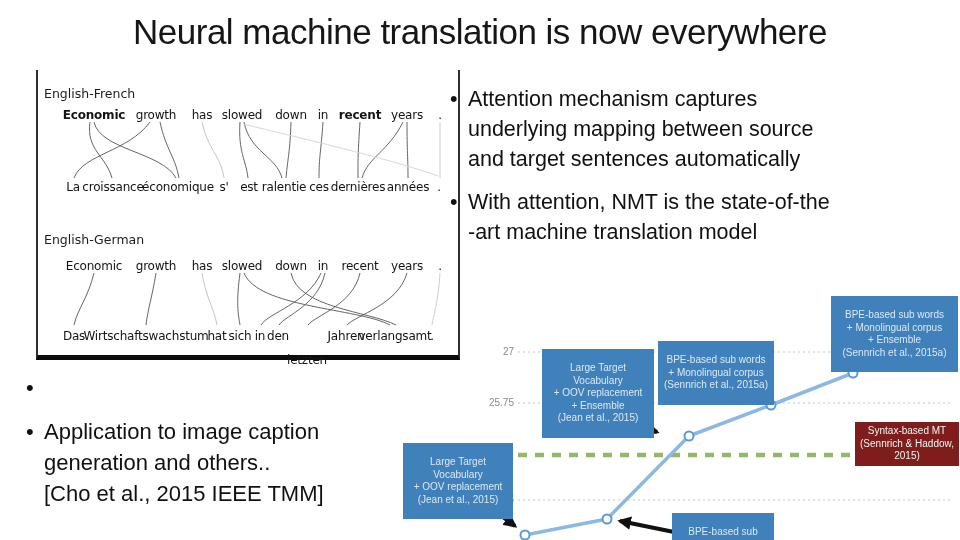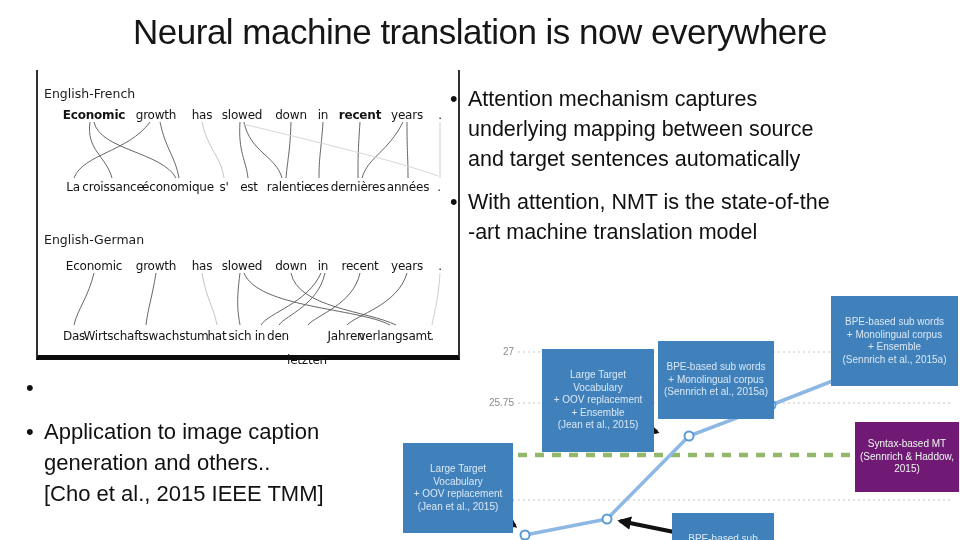--- a/index.html
+++ b/index.html
@@ -43,27 +43,27 @@
   .chart{left:400px;top:285px;width:560px;height:255px;}
   .chart-title{
     position:absolute;left:160px;top:2px;width:250px;text-align:center;
     font-size:37px;letter-spacing:-1px;color:#58595b;
   }
   .tick{
     position:absolute;width:32px;text-align:right;
     font-size:10px;color:#8a8a8a;font-family:"Liberation Sans",sans-serif;
   }
   .anno-box{
-    position:absolute;box-sizing:border-box;padding:20px 4px;
+    position:absolute;box-sizing:border-box;padding:13px 4px;
     background:#4181bb;color:#d9e8f5;
     font-size:10px;line-height:12.5px;text-align:center;white-space:pre-line;
   }
   .baseline-box{
-    position:absolute;box-sizing:border-box;padding:16px 4px;
-    background:#701a75;color:#eef7ee;
+    position:absolute;box-sizing:border-box;padding:3px 4px;
+    background:#7f1d1d;color:#eef7ee;
     font-size:10px;line-height:12.5px;text-align:center;white-space:pre-line;
   }
 </style>
 </head>
 <body>
 
 <div class="abs slide-title">Neural machine translation is now everywhere</div>
 
 <div class="abs fig">
   <svg width="420" height="285" viewBox="0 0 420 285">
@@ -108,21 +108,21 @@
   <span class="word" style="top:38px;left:285px;">in</span>
   <span class="word" style="top:38px;left:322px;font-weight:bold;">recent</span>
   <span class="word" style="top:38px;left:369px;">years</span>
   <span class="word" style="top:38px;left:402px;">.</span>
 
   <span class="word" style="top:110px;left:35px;">La</span>
   <span class="word" style="top:110px;left:75px;">croissance</span>
   <span class="word" style="top:110px;left:140px;">économique</span>
   <span class="word" style="top:110px;left:186px;">s'</span>
   <span class="word" style="top:110px;left:211px;">est</span>
-  <span class="word" style="top:110px;left:246px;padding-left:10px;">ralentie</span>
+  <span class="word" style="top:110px;left:246px;">ralentie</span>
   <span class="word" style="top:110px;left:281px;">ces</span>
   <span class="word" style="top:110px;left:320px;">dernières</span>
   <span class="word" style="top:110px;left:370px;">années</span>
   <span class="word" style="top:110px;left:401px;">.</span>
 
   <span class="fig-label" style="top:162px;">English-German</span>
 
   <span class="word" style="top:189px;left:56px;">Economic</span>
   <span class="word" style="top:189px;left:118px;">growth</span>
   <span class="word" style="top:189px;left:164px;">has</span>

